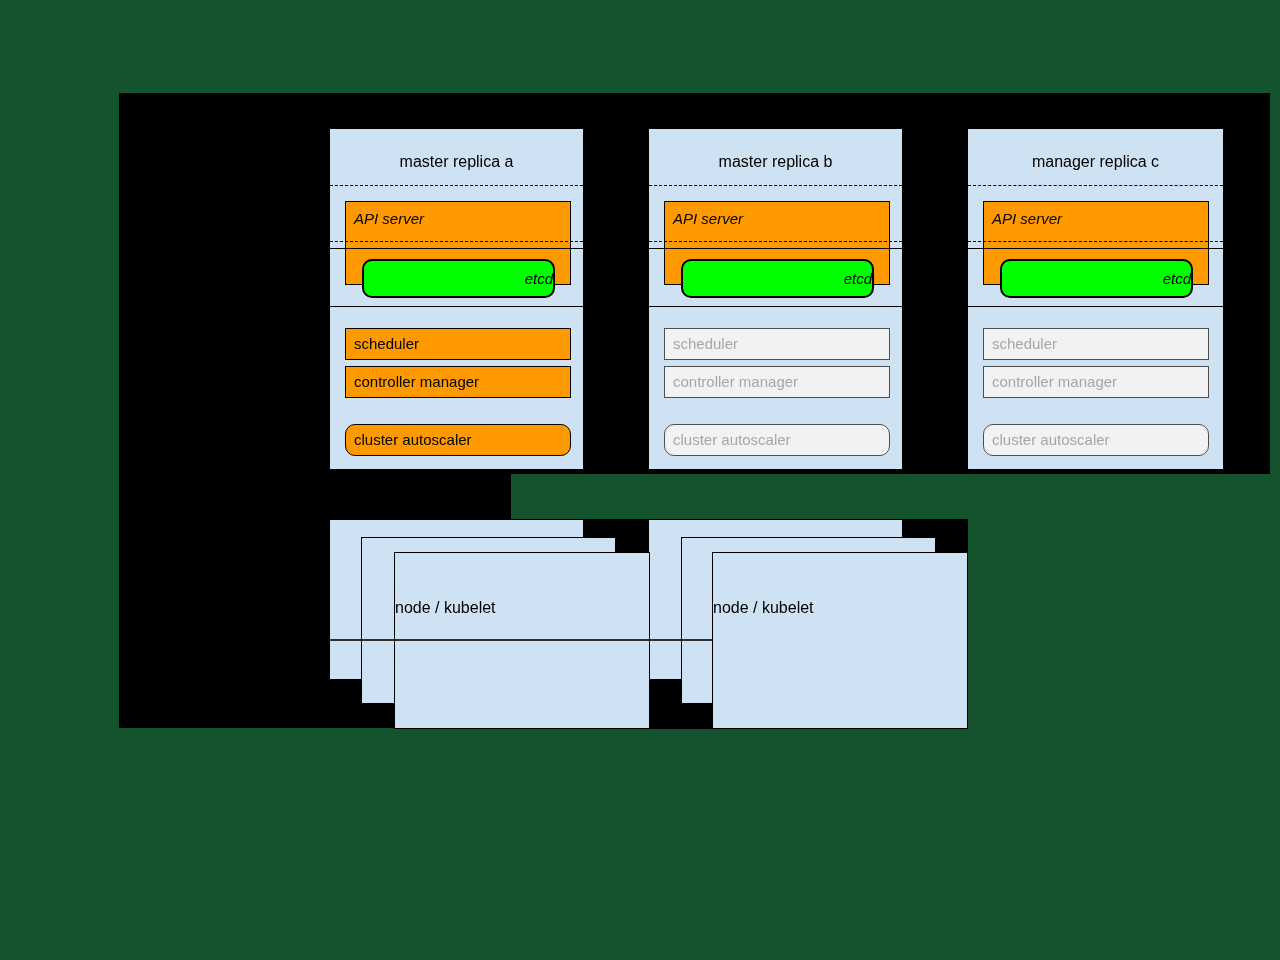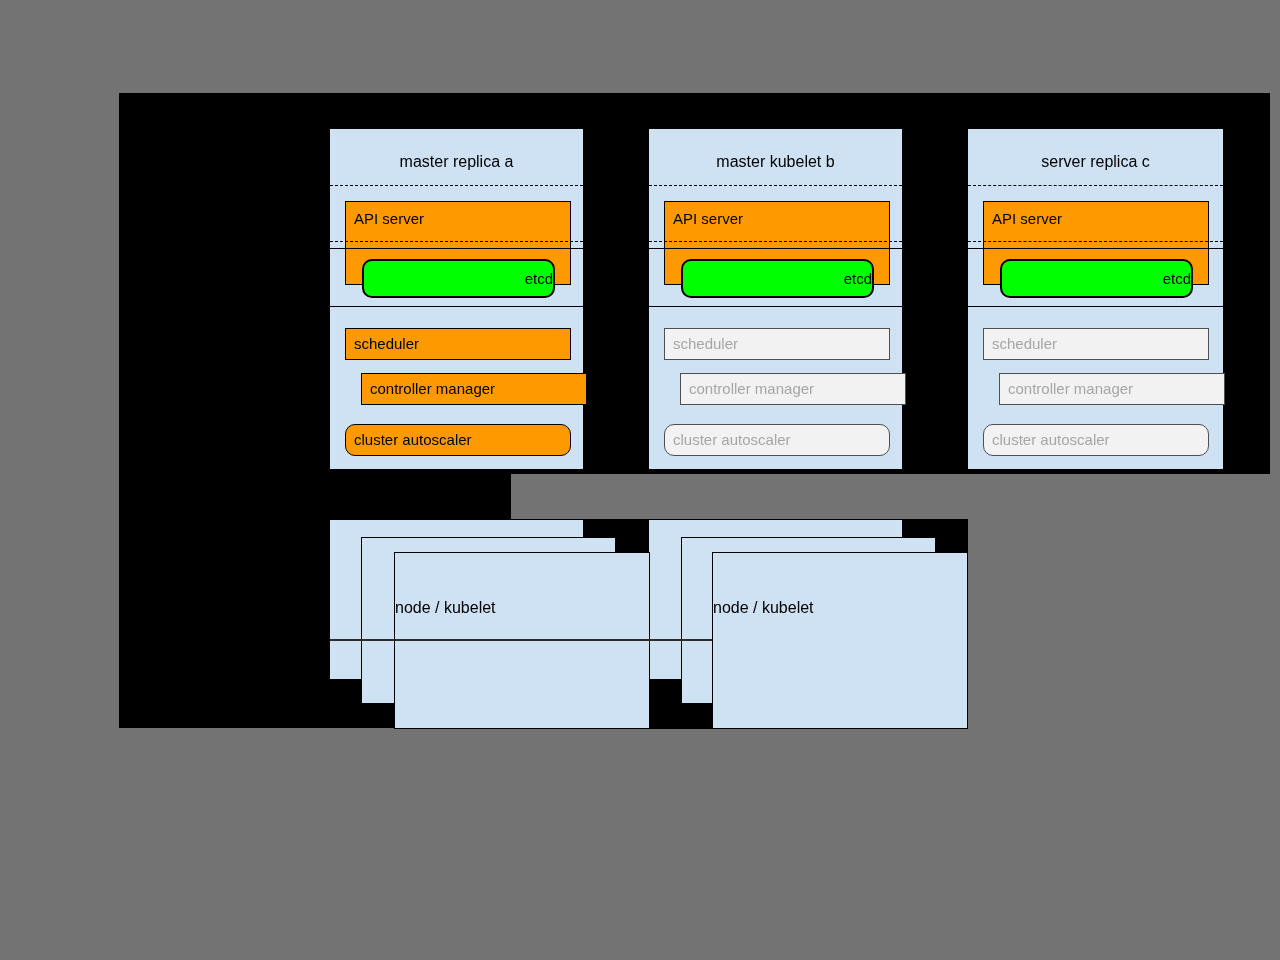--- a/index.html
+++ b/index.html
@@ -1,18 +1,18 @@
 <!DOCTYPE html>
 <html><head>
 <meta charset="utf-8">
 <style>
   * { margin: 0; padding: 0; box-sizing: border-box; }
   html, body { background: #ffffff; }
   body { font-family: "Liberation Sans", "DejaVu Sans", sans-serif; }
-  .canvas { position: relative; width: 1280px; height: 960px; background: #737373; overflow: hidden; }
+  .canvas { position: relative; width: 1280px; height: 960px; background: #14532d; overflow: hidden; }
 
   
   .blk { position: absolute; background: #000000; z-index: 0; }
   .blk-top { left: 119px; top: 93px; width: 1151px; height: 381px; }
   .blk-bl  { left: 119px; top: 474px; width: 392px; height: 254px; }
   .blk-bm  { left: 511px; top: 519px; width: 457px; height: 210px; }
 
   
   .master { position: absolute; top: 128px; height: 342px; background: #cfe2f3; border: 1px solid #000; z-index: 2; }
   .master-a { left: 329px; width: 255px; }
@@ -24,31 +24,31 @@
 
   .hline { position: absolute; left: 0; width: 100%; height: 0; z-index: 6; }
   .hline.dashed { border-top: 1px dashed #000; }
   .hline.solid  { border-top: 1px solid #000; }
   .hl-1 { top: 56px; }
   .hl-2 { top: 112px; }
   .hl-3 { top: 119px; }
   .hl-4 { top: 177px; }
 
   .api-wrap { position: absolute; left: 15px; top: 72px; width: 226px; height: 84px;
-              background: #ff9900; border: 1px solid #000; z-index: 3; }
+              background: #ff9900; border: 1px solid #000; z-index: 3; font-style: italic; }
   .api-label { position: absolute; left: 8px; top: 8px; font-size: 15px; color: #000; }
   .etcd { position: absolute; left: 16px; top: 57px; width: 193px; height: 39px;
           background: #00ff00; border: 2px solid #000; border-radius: 10px;
           font-size: 15px; color: #000; line-height: 35px; padding-left: 13px; text-align: right; }
 
   .comp { position: absolute; left: 15px; width: 226px; height: 32px; line-height: 30px;
           padding-left: 8px; font-size: 15px; background: #ff9900; border: 1px solid #000;
           color: #000; z-index: 3; }
   .comp-1 { top: 199px; }
-  .comp-2 { top: 244px; margin-left: 16px; }
+  .comp-2 { top: 237px; }
   .comp-3 { top: 295px; border-radius: 10px; }
   .comp.dimmed { background: #f2f2f2; border: 1px solid #4f4f4f; color: #a6a6a6; }
 
   
   .node-box { position: absolute; background: #cfe2f3; border: 1px solid #000; }
   .n1-back  { left: 329px; top: 519px; width: 255px; height: 161px; z-index: 1; }
   .n1-mid   { left: 361px; top: 537px; width: 255px; height: 167px; z-index: 2; }
   .n1-front { left: 394px; top: 552px; width: 256px; height: 177px; z-index: 3; }
   .n2-back  { left: 648px; top: 519px; width: 255px; height: 161px; z-index: 1; }
   .n2-mid   { left: 681px; top: 537px; width: 255px; height: 167px; z-index: 2; }
@@ -78,36 +78,36 @@
     </div>
     <div class="hline dashed hl-2"></div>
     <div class="hline solid hl-3"></div>
     <div class="hline solid hl-4"></div>
     <div class="comp comp-1">scheduler</div>
     <div class="comp comp-2">controller manager</div>
     <div class="comp comp-3">cluster autoscaler</div>
   </div>
 
   <div class="master master-b">
-    <div class="m-title">master kubelet b</div>
+    <div class="m-title">master replica b</div>
     <div class="hline dashed hl-1"></div>
     <div class="api-wrap">
       <div class="api-label">API server</div>
       <div class="etcd">etcd</div>
     </div>
     <div class="hline dashed hl-2"></div>
     <div class="hline solid hl-3"></div>
     <div class="hline solid hl-4"></div>
     <div class="comp comp-1 dimmed">scheduler</div>
     <div class="comp comp-2 dimmed">controller manager</div>
     <div class="comp comp-3 dimmed">cluster autoscaler</div>
   </div>
 
   <div class="master master-c">
-    <div class="m-title">server replica c</div>
+    <div class="m-title">manager replica c</div>
     <div class="hline dashed hl-1"></div>
     <div class="api-wrap">
       <div class="api-label">API server</div>
       <div class="etcd">etcd</div>
     </div>
     <div class="hline dashed hl-2"></div>
     <div class="hline solid hl-3"></div>
     <div class="hline solid hl-4"></div>
     <div class="comp comp-1 dimmed">scheduler</div>
     <div class="comp comp-2 dimmed">controller manager</div>

